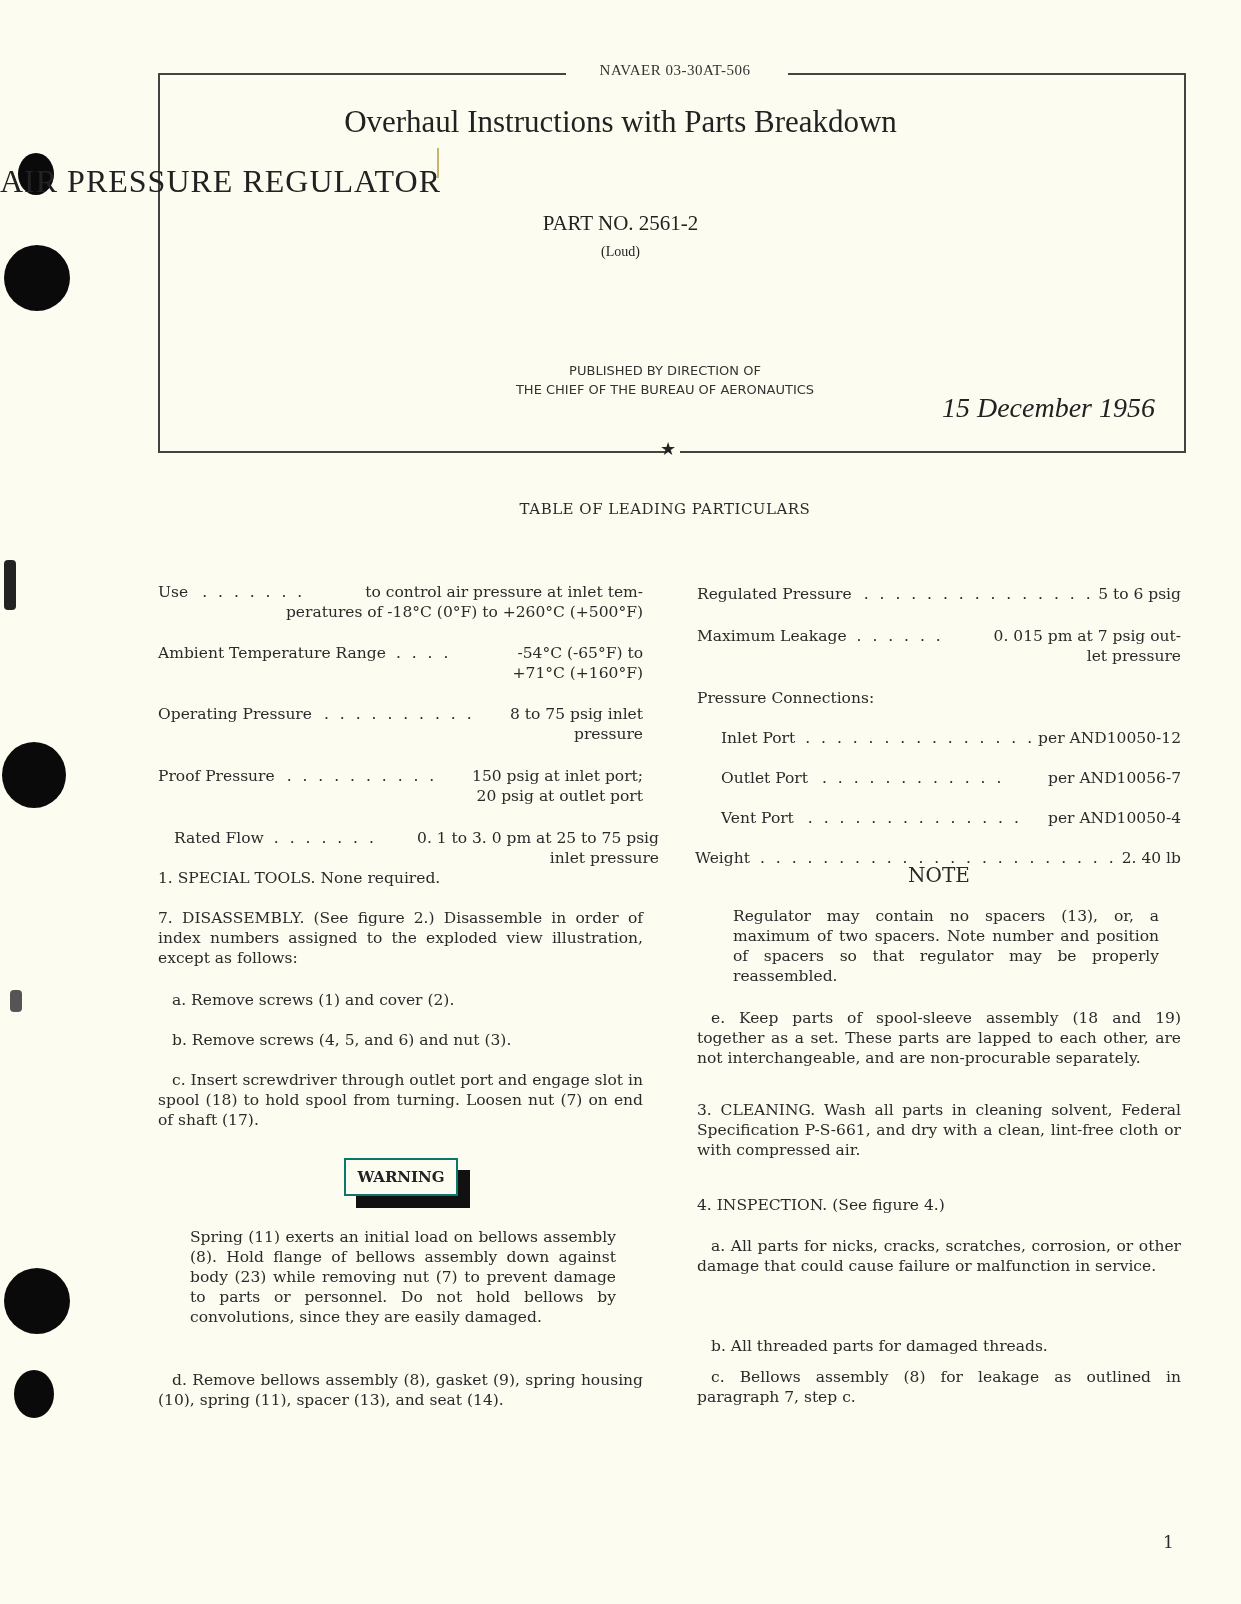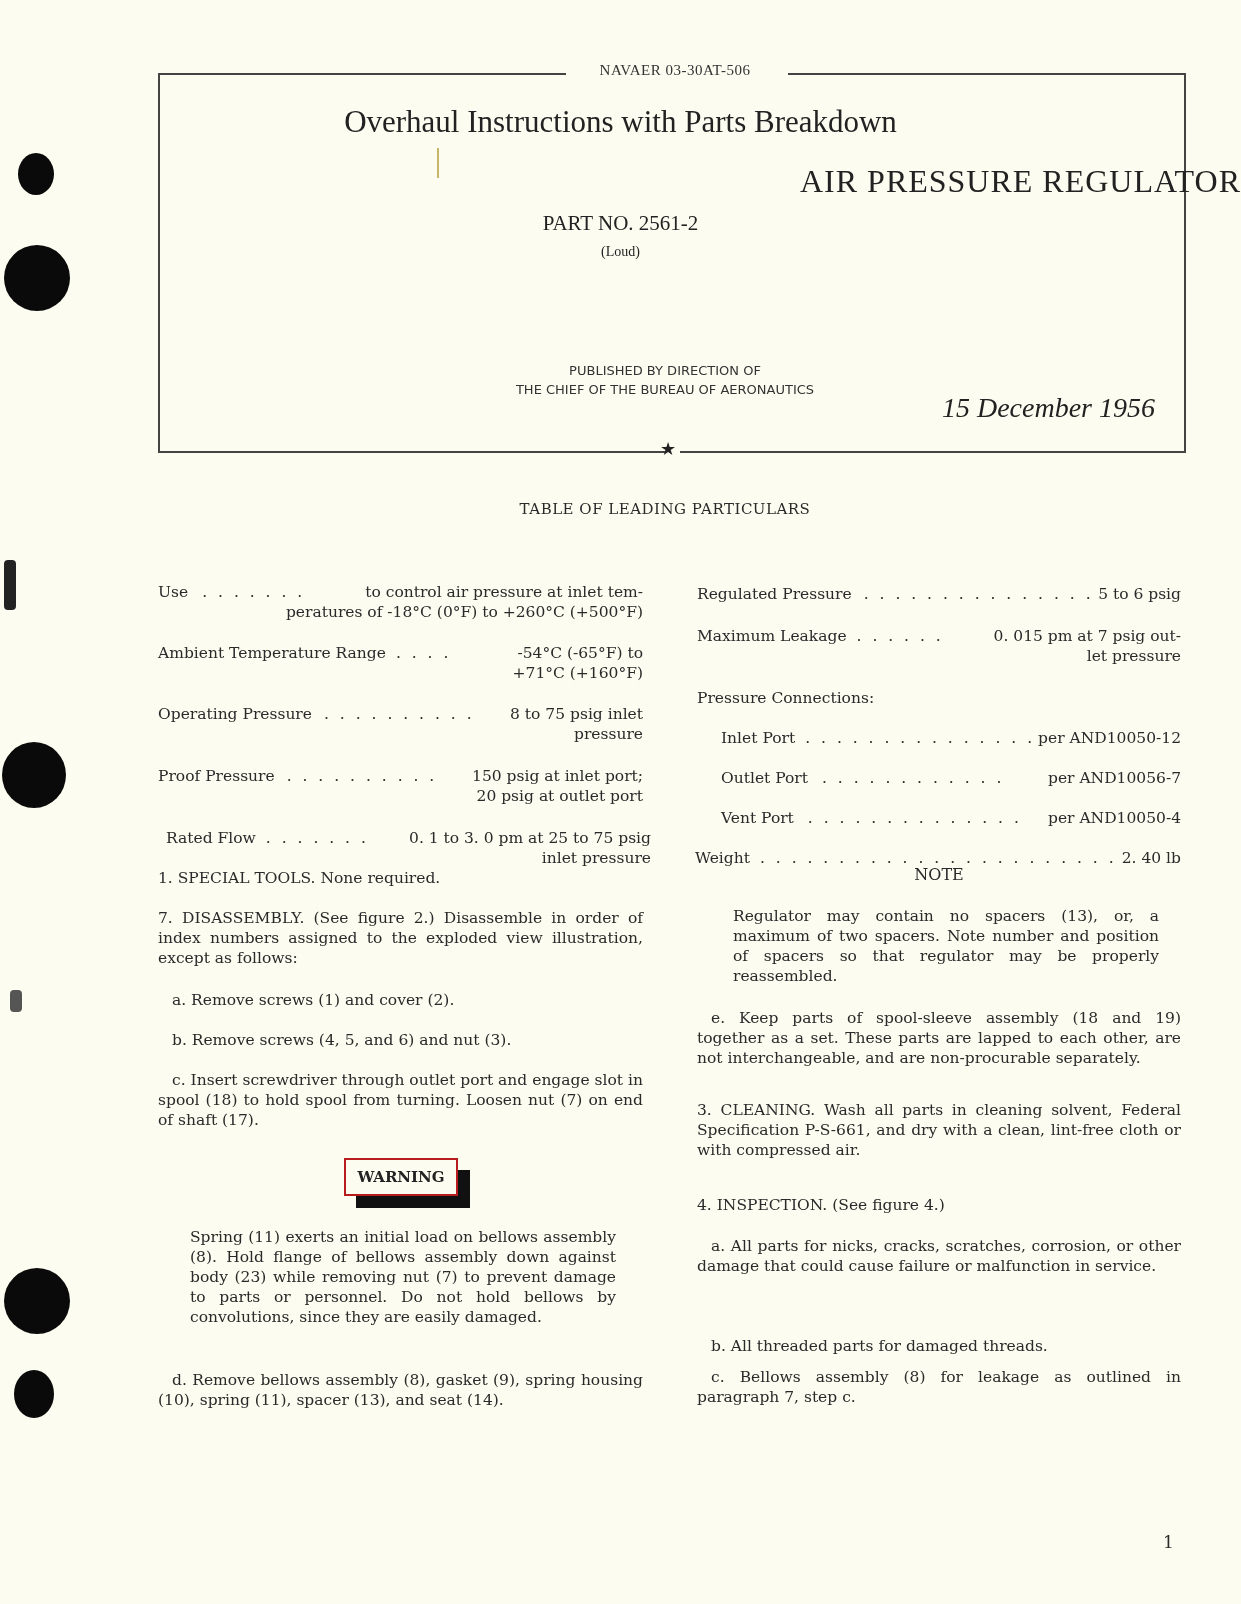--- a/index.html
+++ b/index.html
@@ -23,21 +23,21 @@
     position: absolute; left: 560px; top: 62px; width: 230px; text-align: center;
     font-family: Liberation Serif, serif; font-size: 15px; letter-spacing: 0.5px; color: #333;
   }
   .botline { position: absolute; left: 158px; top: 451px; width: 1028px; }
   .botline .l { position:absolute; left:0; top:0; width:508px; border-top:2px solid #444; }
   .botline .r { position:absolute; right:0; top:0; width:506px; border-top:2px solid #444; }
   .star { position: absolute; left: 660px; top: 438px; font-size: 18px; color: #222; }
 
   .title1 { position:absolute; left:0; width:1241px; top:104px; text-align:center;
     font-family: "Liberation Serif", serif; font-size: 31px; color:#222; }
-  .title2 { position:absolute; left:0; width:1241px; top:163px; text-align:right;
+  .title2 { position:absolute; left:0; width:1241px; top:163px; text-align:left;
     font-family: "Liberation Serif", serif; font-size: 32px; color:#222; letter-spacing:1px; }
   .title3 { position:absolute; left:0; width:1241px; top:211px; text-align:center;
     font-family: "Liberation Serif", serif; font-size: 21px; color:#222; }
   .title4 { position:absolute; left:0; width:1241px; top:244px; text-align:center;
     font-family: "Liberation Serif", serif; font-size: 14px; color:#222; }
   .cursor-bar { position:absolute; left:437px; top:148px; width:2px; height:30px; background:#c9b56a; }
   .pub { position:absolute; left:0; width:1330px; text-align:center;
     font-family: "DejaVu Sans", sans-serif; font-size: 13px; color:#333; line-height:19px; top:361px; }
   .date { position:absolute; right:86px; top:392px;
     font-family: "Liberation Serif", serif; font-style: italic; font-size: 28px; color:#222; }
@@ -48,25 +48,25 @@
   .col { position:absolute; font-size:15.5px; line-height:20px; }
   .left { left:158px; width:485px; }
   .right { left:697px; width:484px; }
 
   .lp { position:absolute;margin-top:40px; }
   .lp .row { display:flex; justify-content:space-between; white-space:nowrap; }
   .lp .cont { text-align:right; }
   .dots { letter-spacing:3px; }
 
   .para { position:absolute; }
-  .heading-note { position:absolute; text-align:center; font-size:16px; }
+  .heading-note { position:absolute; text-align:center; font-size:20px; }
 
   .warn-box {
     position:absolute; left:344px; top:1158px; width:110px; height:34px;
-    border:2px solid #b91c1c; background:#fdfcf0;
+    border:2px solid #0f766e; background:#fdfcf0;
     display:flex; align-items:center; justify-content:center;
     font-size:15px; font-weight:bold; color:#222;
     box-shadow: 12px 12px 0 #111;
   }
   .pagenum { position:absolute; left:1163px; top:1532px; font-size:17px; }
 </style>
 </head>
 <body>
 
 <div class="hole" style="left:18px;top:153px;width:36px;height:42px;"></div>
@@ -124,21 +124,21 @@
     <div class="cont">pressure</div>
   </div>
   <div class="lp" style="top:184px;left:0;width:485px;">
     <div class="row">
         <span>Proof Pressure</span>
         <span class="dots" style="margin-left:12px;">. . . . . . . . . .</span>
         <span style="margin-left:auto;">150 psig at inlet port;</span>
       </div>
     <div class="cont">20 psig at outlet port</div>
   </div>
-  <div class="lp" style="top:246px;left:8px;width:485px;">
+  <div class="lp" style="top:246px;left:16px;width:485px;">
     <div class="row">
         <span>Rated Flow</span>
         <span class="dots" style="margin-left:10px;">. . . . . . .</span>
         <span style="margin-left:auto;">0. 1 to 3. 0 pm at 25 to 75 psig</span>
       </div>
     <div class="cont">inlet pressure</div>
   </div>
 </div>
 
 <div class="col right" style="top:544px;">

